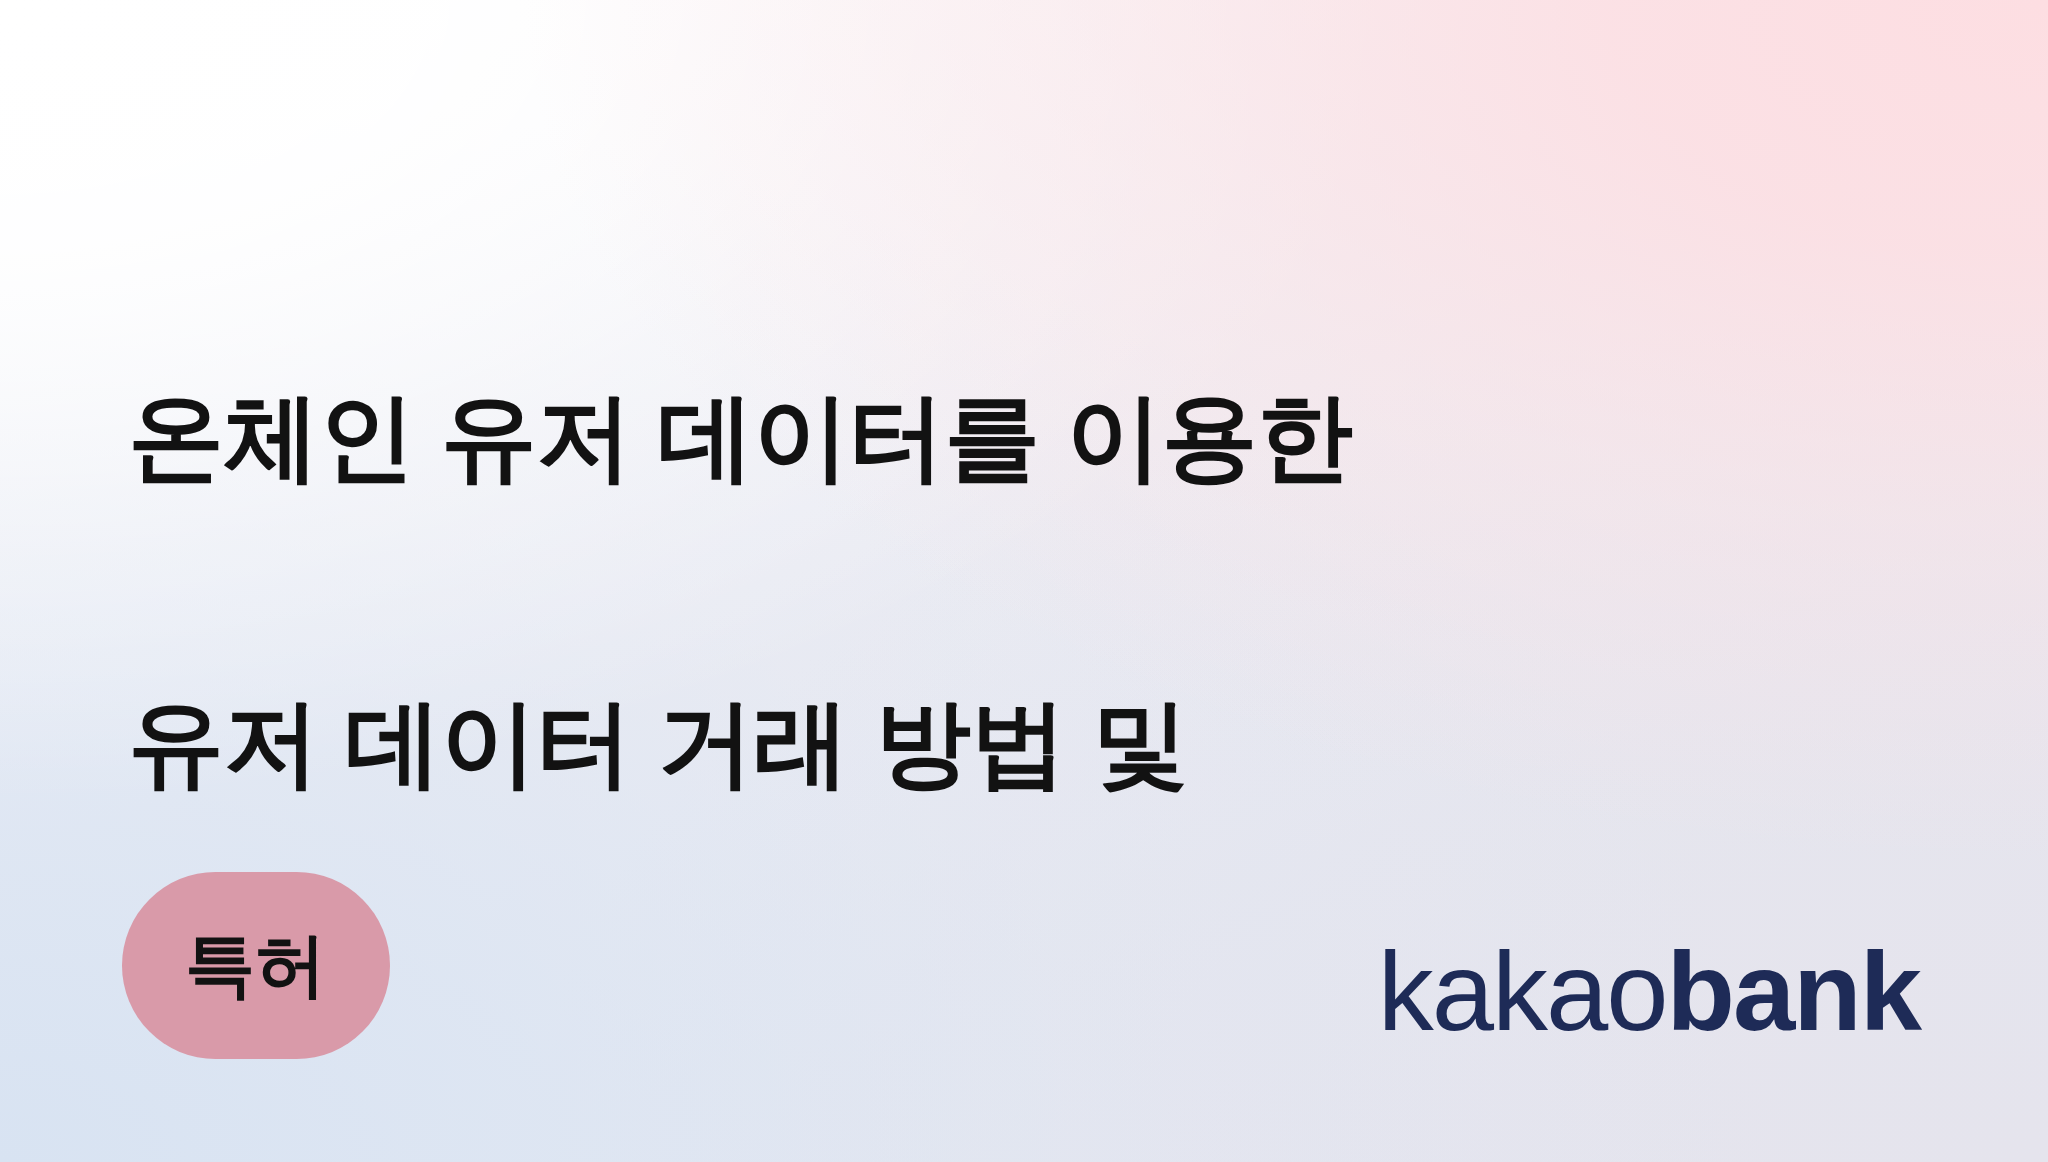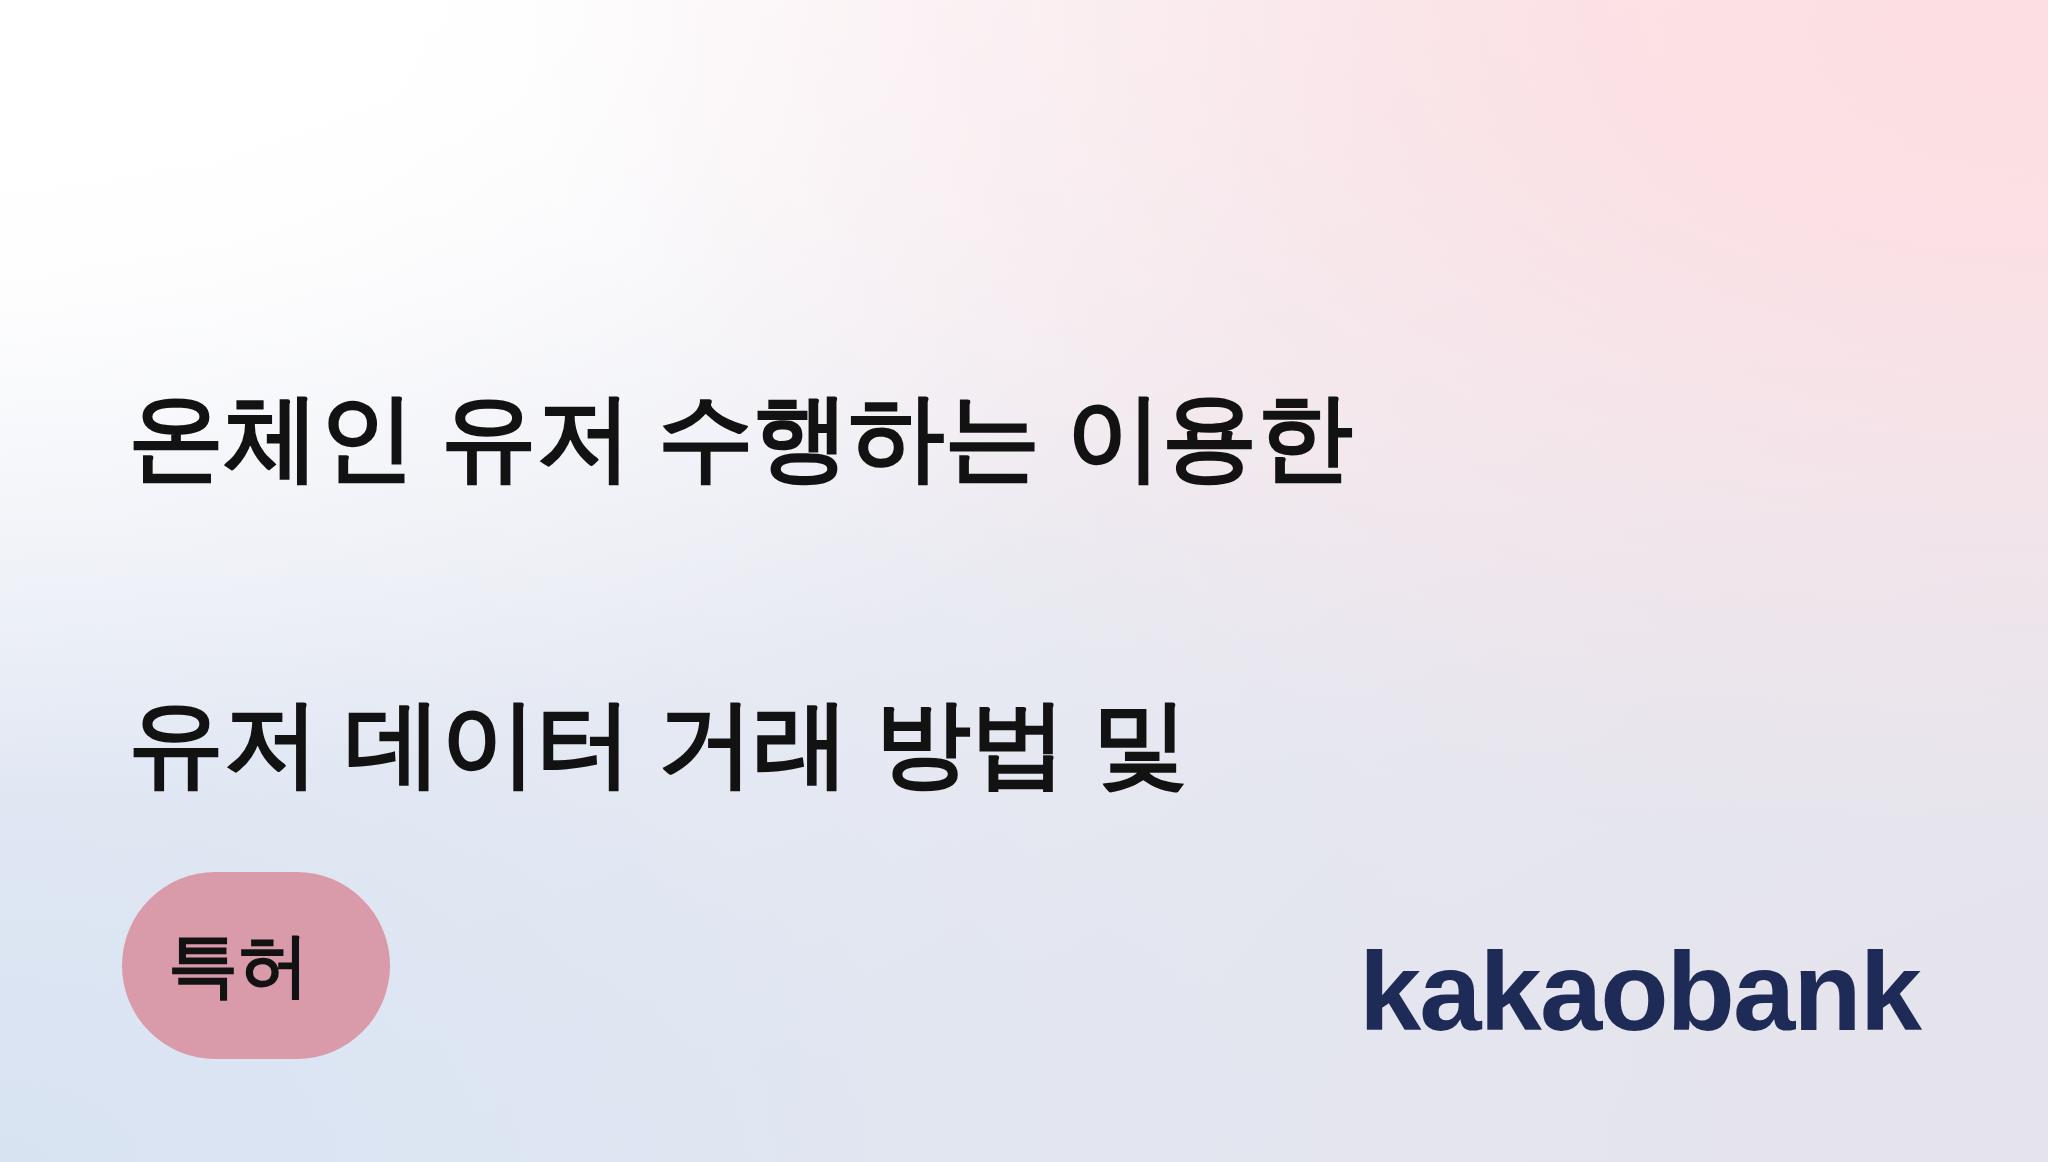--- a/index.html
+++ b/index.html
@@ -48,20 +48,21 @@
   .badge {
     position: absolute;
     left: 122px;
     top: 872px;
     min-width: 268px;
     height: 187px;
     box-sizing: border-box;
     padding: 0 46px;
     display: flex;
     align-items: center;
+    justify-content: center;
     background: #d99aa9;
     border-radius: 999px;
     color: #121212;
     font-size: 70px;
     font-weight: 700;
     letter-spacing: 1px;
   }
 
   
   .logo {
@@ -69,34 +70,34 @@
     right: 128px;
     top: 936px;
     display: flex;
     align-items: baseline;
     color: #1e2b57;
     font-size: 112px;
     line-height: 1;
     letter-spacing: -2px;
   }
   .logo-kakao {
-    font-weight: 700;
+    font-weight: 400;
   }
   .logo-bank {
     font-weight: 700;
     text-align: center;
   }
 </style>
 </head>
 <body>
 
 <div class="card">
 
   <h1 class="title">
-    <span class="title-line">온체인 유저 수행하는 이용한</span>
+    <span class="title-line">온체인 유저 데이터를 이용한</span>
     <span class="title-line">유저 데이터 거래 방법 및</span>
   </h1>
 
   <div class="badge">
     <span>특허</span>
   </div>
 
   <div class="logo">
     <span class="logo-kakao">kakao</span>
       <span class="logo-bank">bank</span>

